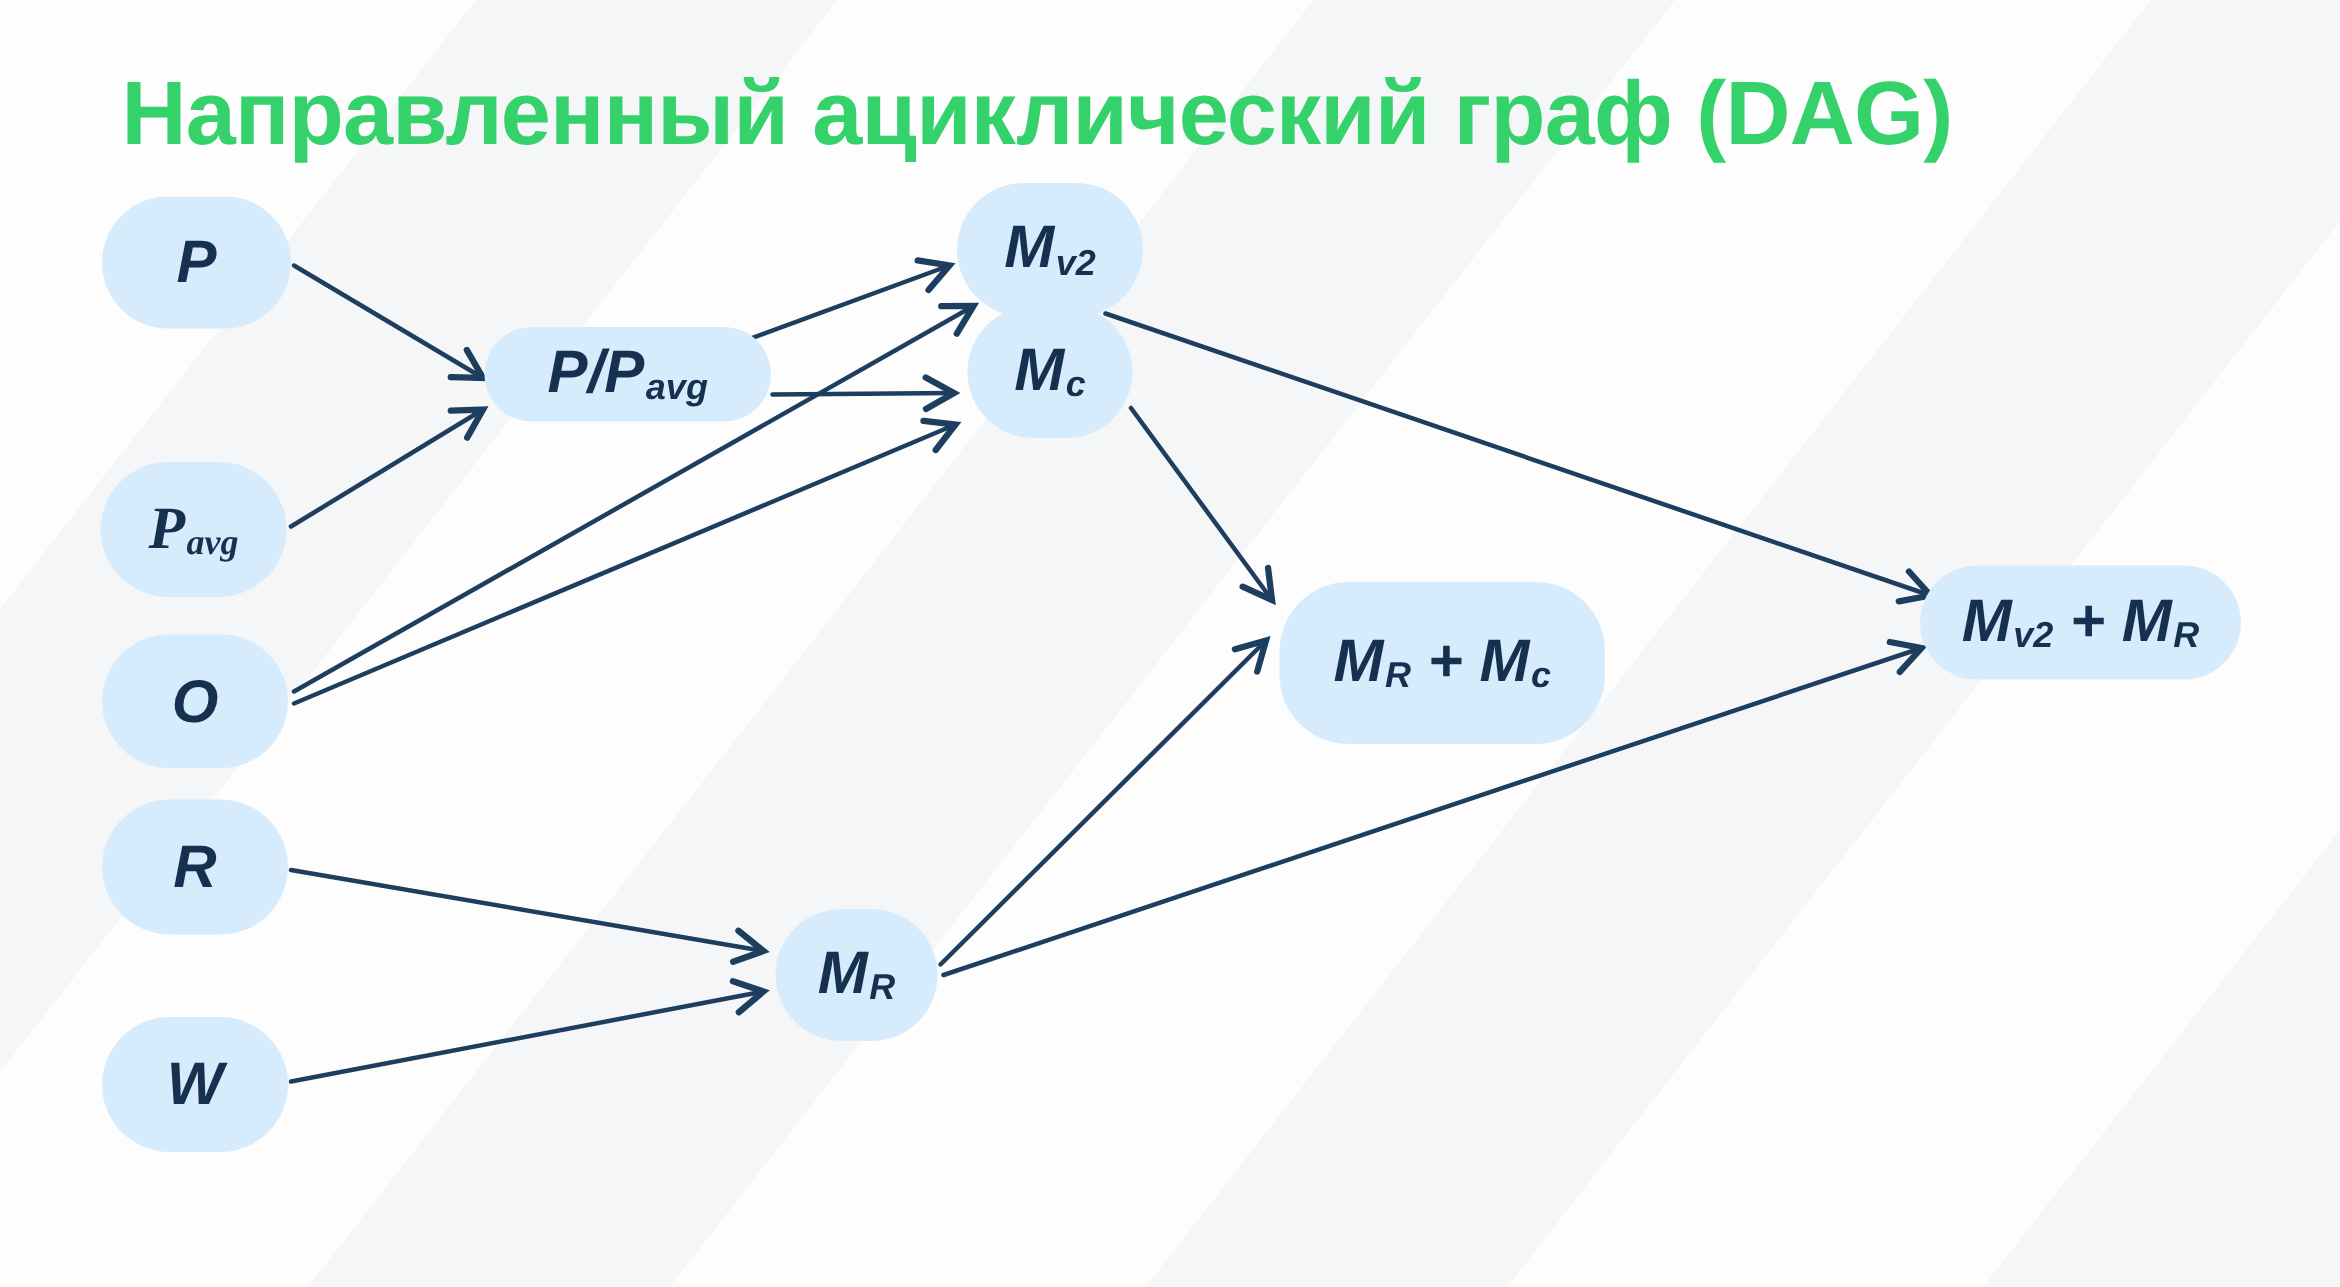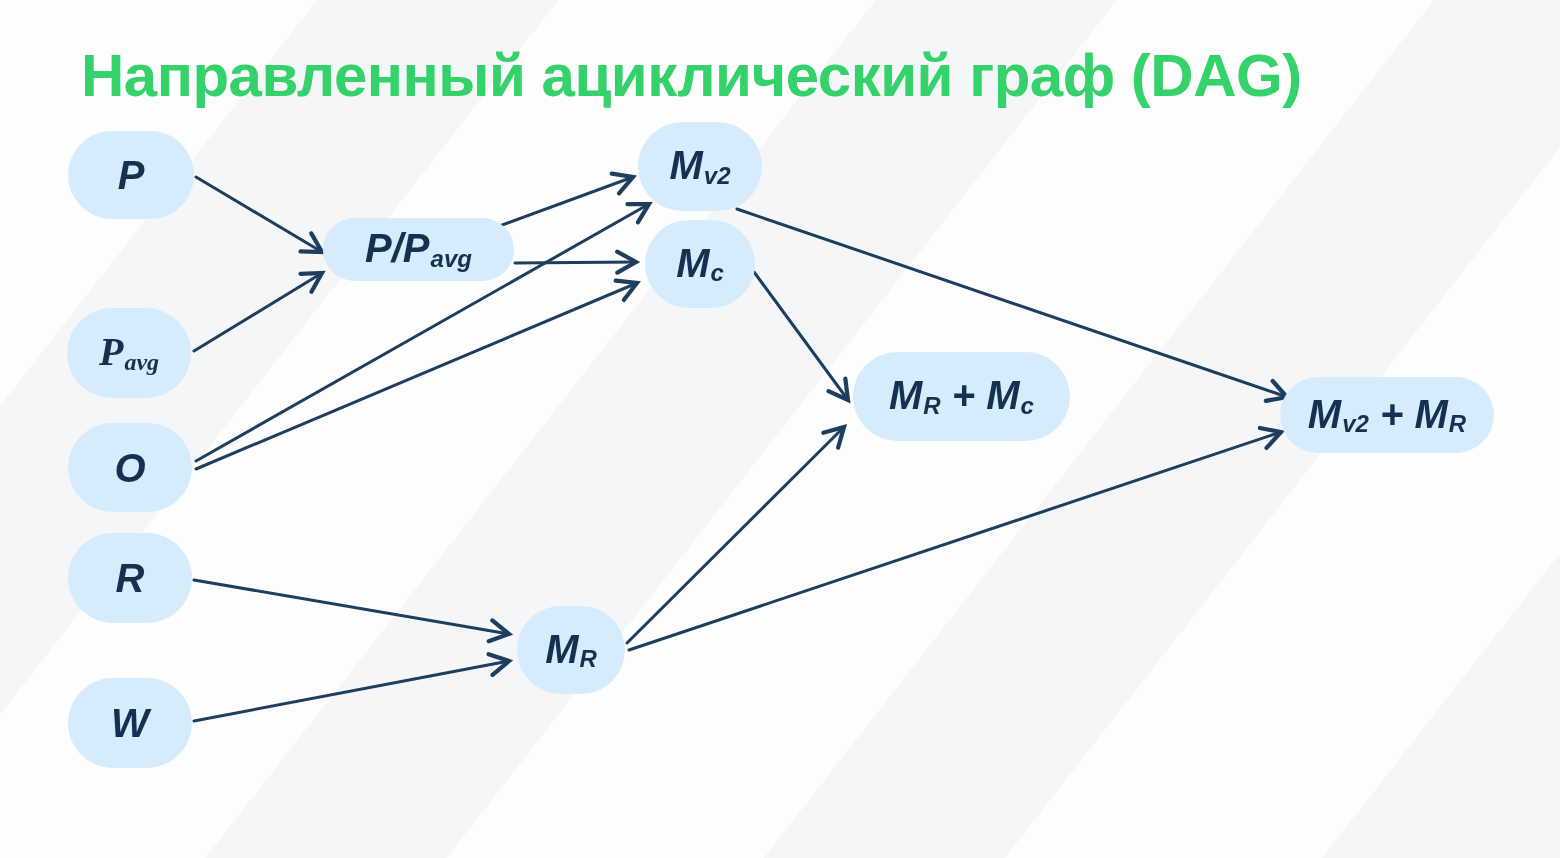--- a/index.html
+++ b/index.html
@@ -85,26 +85,26 @@
       </div>
       <div class="node" style="left: 68px; top: 678px; width: 124px; height: 90px;">
         <span><span>W</span></span>
       </div>
       <div class="node" style="left: 323px; top: 218px; width: 191px; height: 63px;">
         <span><span>P/P</span><span class="sub">avg</span></span>
       </div>
       <div class="node" style="left: 638px; top: 122px; width: 124px; height: 89px; align-items: center;">
         <span><span>M</span><span class="sub">v2</span></span>
       </div>
-      <div class="node" style="left: 645px; top: 220px; width: 110px; height: 88px;">
+      <div class="node" style="left: 645px; top: 204px; width: 110px; height: 88px;">
         <span><span>M</span><span class="sub">c</span></span>
       </div>
       <div class="node" style="left: 517px; top: 606px; width: 108px; height: 88px; text-align: center;">
         <span><span>M</span><span class="sub">R</span></span>
       </div>
-      <div class="node" style="left: 853px; top: 352px; width: 217px; height: 89px;">
+      <div class="node" style="left: 853px; top: 388px; width: 217px; height: 108px;">
         <span><span>M</span><span class="sub">R</span><span> + M</span><span class="sub">c</span></span>
       </div>
       <div class="node" style="left: 1280px; top: 377px; width: 214px; height: 76px;">
         <span><span>M</span><span class="sub">v2</span><span> + M</span><span class="sub">R</span></span>
       </div>
     </div>
 </div>
 
 </body></html>

